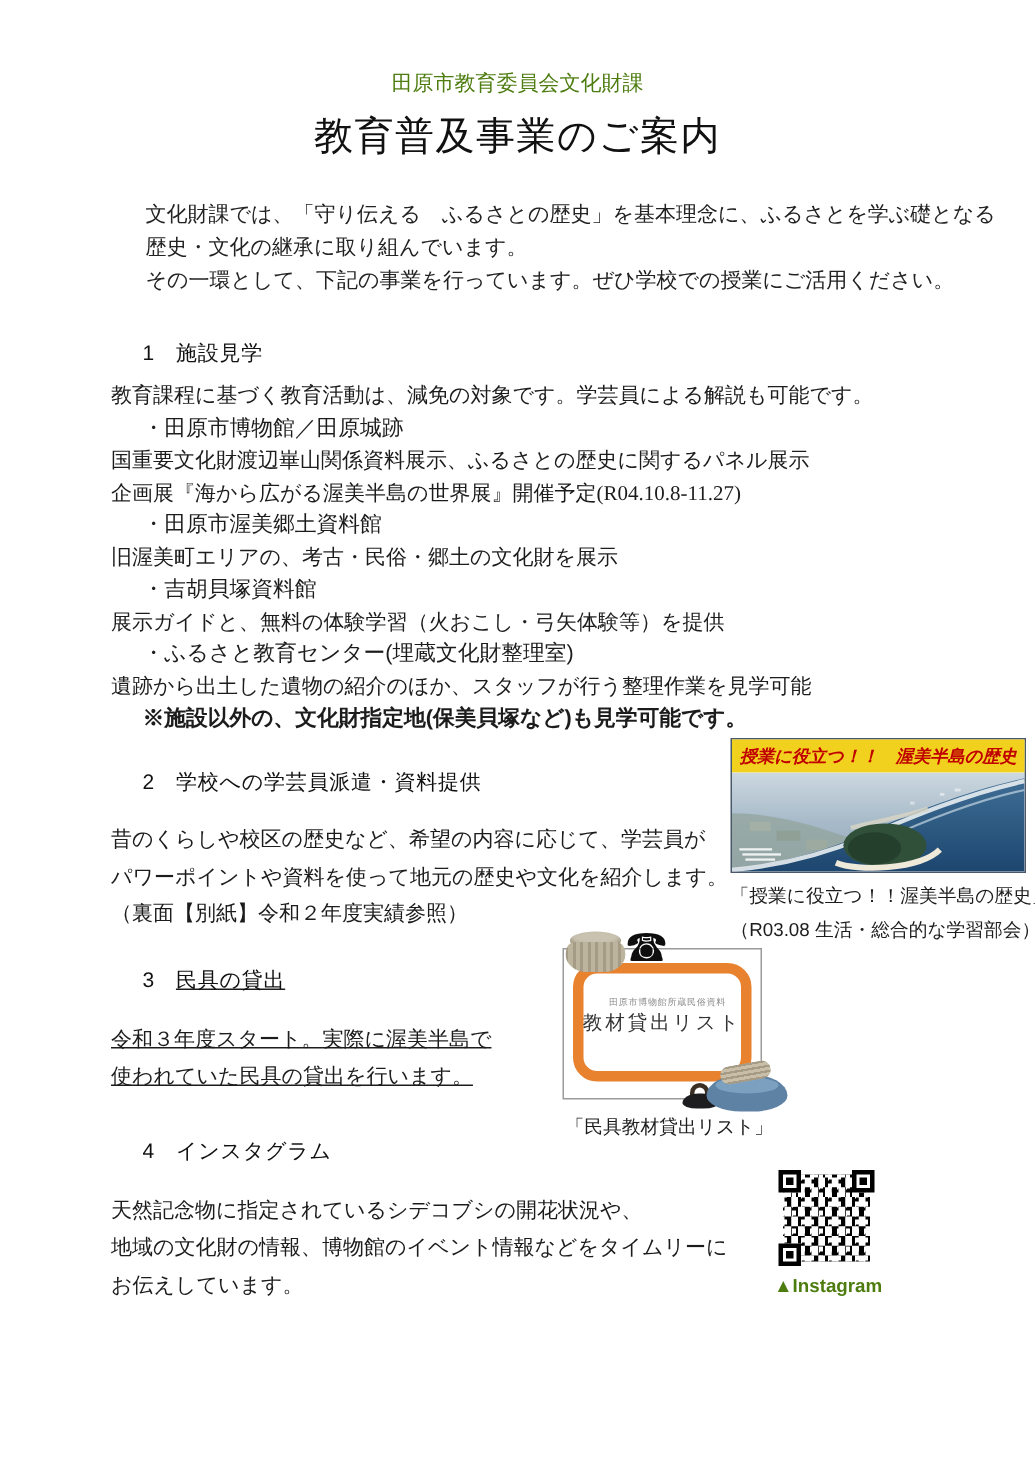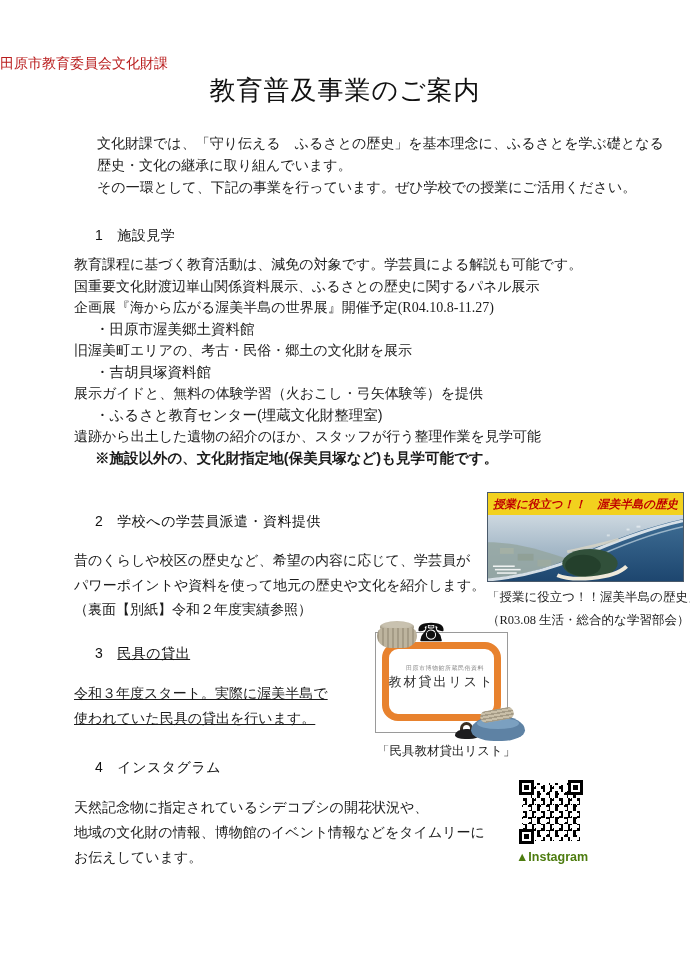--- a/index.html
+++ b/index.html
@@ -2,42 +2,42 @@
 <html lang="ja"><head>
 <meta charset="utf-8">
 <style>
   html,body{margin:0;padding:0;background:#fff;}
   .page{position:relative;width:690px;height:976px;background:#fff;overflow:hidden;
         font-family:"Liberation Sans",sans-serif;color:#1c1c1c;}
   .serif{font-family:"Liberation Serif","DejaVu Serif",serif;}
   .nowrap{white-space:nowrap;}
 
   
-  .org{position:absolute;top:47px;left:0;width:100%;font-size:14px;color:#b91c1c;margin-top:8px;}
+  .org{position:absolute;top:47px;left:0;width:100%;text-align:center;font-size:14px;color:#4d7c0f;}
   .title{position:absolute;top:73px;left:0;width:100%;text-align:center;font-size:26px;
          font-weight:500;letter-spacing:1px;margin:0;color:#111;}
 
   
   .intro{position:absolute;top:133px;left:97px;font-size:14px;line-height:22px;color:#222;font-family:Liberation Mono, monospace;}
 
   
   .sec{position:absolute;left:0;width:690px;}
   .sec-h{margin:0 0 6px 0;padding-left:95px;font-size:14px;font-weight:500;
          line-height:26px;color:#111;letter-spacing:0.5px;}
   .sec-num{display:inline-block;margin-right:14px;}
   .line{line-height:21.5px;font-size:14px;}
   .lead,.det{padding-left:74px;}
   .fac{padding-left:95px;font-size:14.5px;font-family:"Liberation Sans",sans-serif;}
   .note{padding-left:95px;font-size:14.5px;font-weight:700;}
   .body24 .line{line-height:24.5px;}
   .body25 .line{line-height:25px;}
   .sec2-gap,.sec3-gap,.sec4-gap{height:9px;}
 
   
-  .photo-block{position:absolute;left:487px;top:492px;width:178px;font-family:Liberation Serif, serif;}
+  .photo-block{position:absolute;left:487px;top:492px;width:178px;}
   .photo{position:relative;width:197px;height:90px;border:1px solid #49596a;box-sizing:border-box;}
   .photo-banner{height:22px;background:#f2d11e;display:flex;align-items:center;justify-content:center;}
   .photo-banner span{color:#c00000;font-weight:700;font-style:italic;font-size:11.5px;white-space:nowrap;}
   .photo-img{display:block;width:195px;height:66px;}
   .photo-cap{margin-top:7px;font-size:12.5px;text-align:center;white-space:nowrap;}
   .photo-cap + .photo-cap{margin-top:6px;}
 
   
   .card-block{position:absolute;left:375px;top:632px;width:140px;}
   .card{position:relative;width:133px;height:101px;background:#fff;border:1px solid #9a9a9a;box-sizing:border-box;}
@@ -97,20 +97,21 @@
     <div class="nowrap">文化財課では、「守り伝える　ふるさとの歴史」を基本理念に、ふるさとを学ぶ礎となる</div>
     <div class="nowrap">歴史・文化の継承に取り組んでいます。</div>
     <div class="nowrap">その一環として、下記の事業を行っています。ぜひ学校での授業にご活用ください。</div>
   </div>
 
   <section class="sec" style="top:222px;">
     <h2 class="sec-h">
       <span class="sec-num">1</span><span>施設見学</span>
     </h2>
     <div class="line lead serif nowrap">教育課程に基づく教育活動は、減免の対象です。学芸員による解説も可能です。</div>
+    <div class="line fac nowrap">・田原市博物館／田原城跡</div>
     <div class="line det serif nowrap">国重要文化財渡辺崋山関係資料展示、ふるさとの歴史に関するパネル展示</div>
     <div class="line det serif nowrap">企画展『海から広がる渥美半島の世界展』開催予定(R04.10.8-11.27)</div>
     <div class="line fac nowrap">・田原市渥美郷土資料館</div>
     <div class="line det serif nowrap">旧渥美町エリアの、考古・民俗・郷土の文化財を展示</div>
     <div class="line fac nowrap">・吉胡貝塚資料館</div>
     <div class="line det serif nowrap">展示ガイドと、無料の体験学習（火おこし・弓矢体験等）を提供</div>
     <div class="line fac nowrap">・ふるさと教育センター(埋蔵文化財整理室)</div>
     <div class="line det serif nowrap">遺跡から出土した遺物の紹介のほか、スタッフが行う整理作業を見学可能</div>
     <div class="line note nowrap">※施設以外の、文化財指定地(保美貝塚など)も見学可能です。</div>
   </section>

